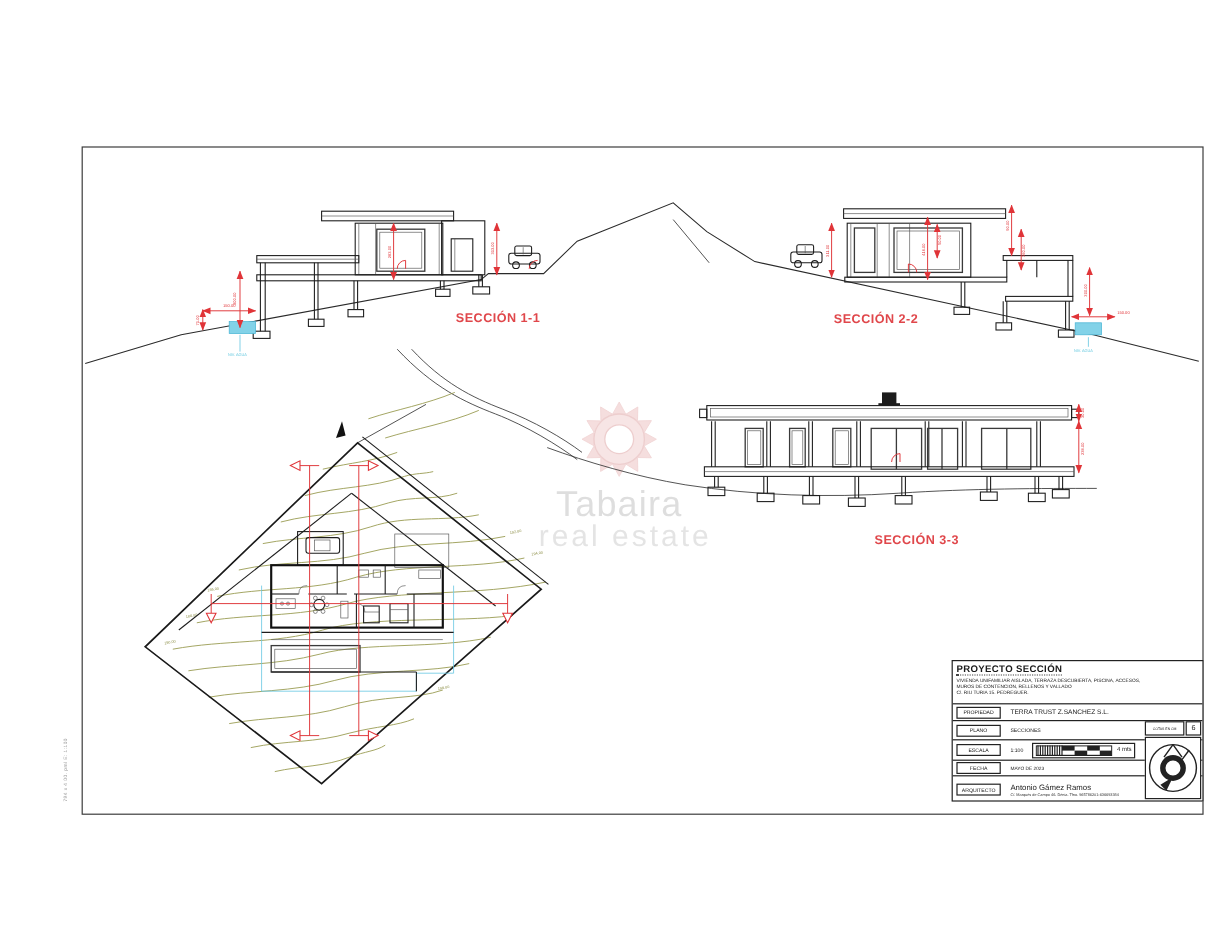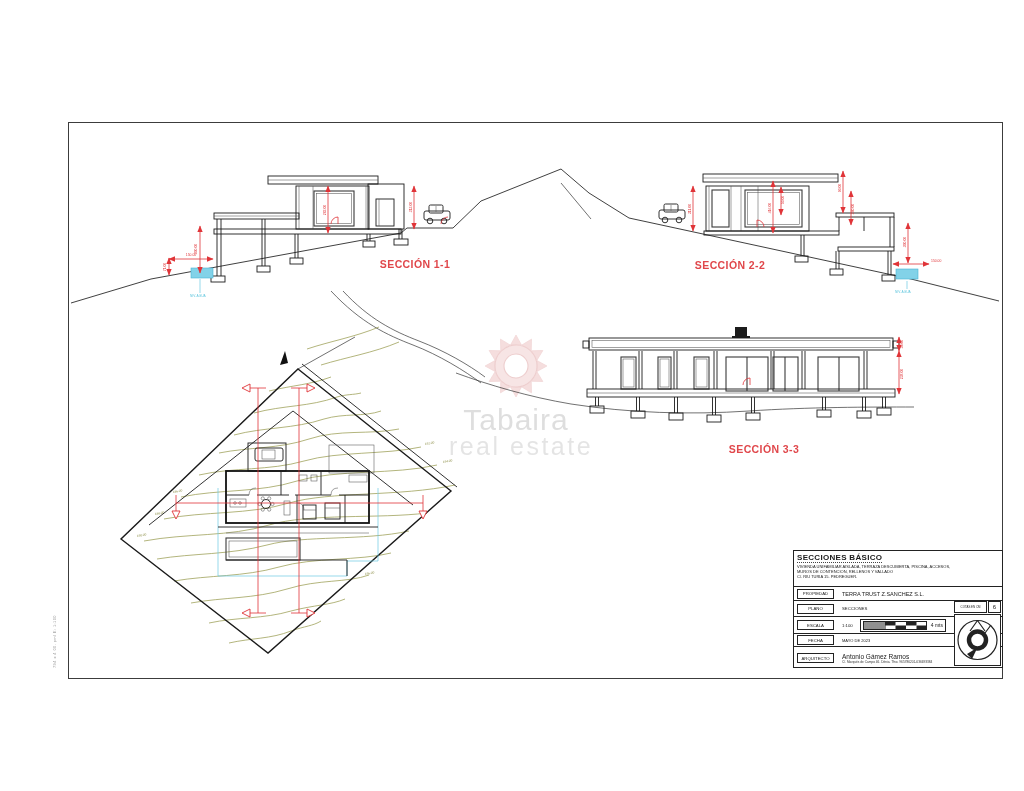--- a/index.html
+++ b/index.html
@@ -367,21 +367,21 @@
           <line class="dim" x1="107" y1="372" x2="107" y2="388"></line>
           <polygon class="redhollow" points="107,396 103,388 111,388"></polygon>
           <line class="dim" x1="354" y1="372" x2="354" y2="388"></line>
           <polygon class="redhollow" points="354,396 350,388 358,388"></polygon>
         </g>
       </g>
     </svg>
 
     <div id="titleblock">
       <div class="tb-header">
-        <span class="tb-title">SECCIONES BÁSICO</span>
+        <span class="tb-title">PROYECTO SECCIÓN</span>
         <div class="tb-desc">
           <div>VIVIENDA UNIFAMILIAR AISLADA, TERRAZA DESCUBIERTA, PISCINA, ACCESOS,</div>
           <div>MUROS DE CONTENCION, RELLENOS Y VALLADO</div>
           <div>C/. RIU TURIA 15. PEDREGUER.</div>
         </div>
       </div>
       <div class="tb-row" style="height:14px">
         <span class="tb-label">PROPIEDAD</span>
         <span class="tb-val" style="font-size:5.5px">TERRA TRUST Z.SANCHEZ S.L.</span>
       </div>

